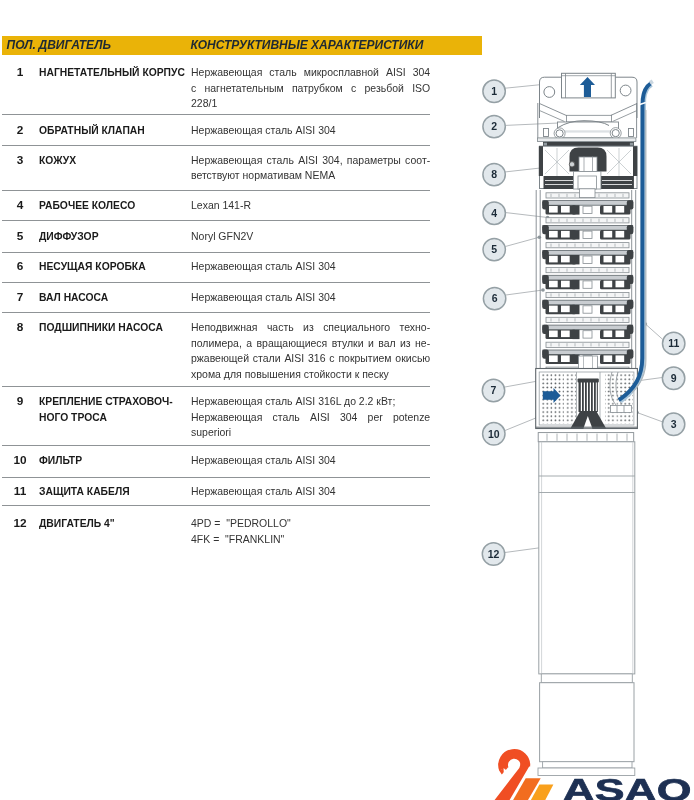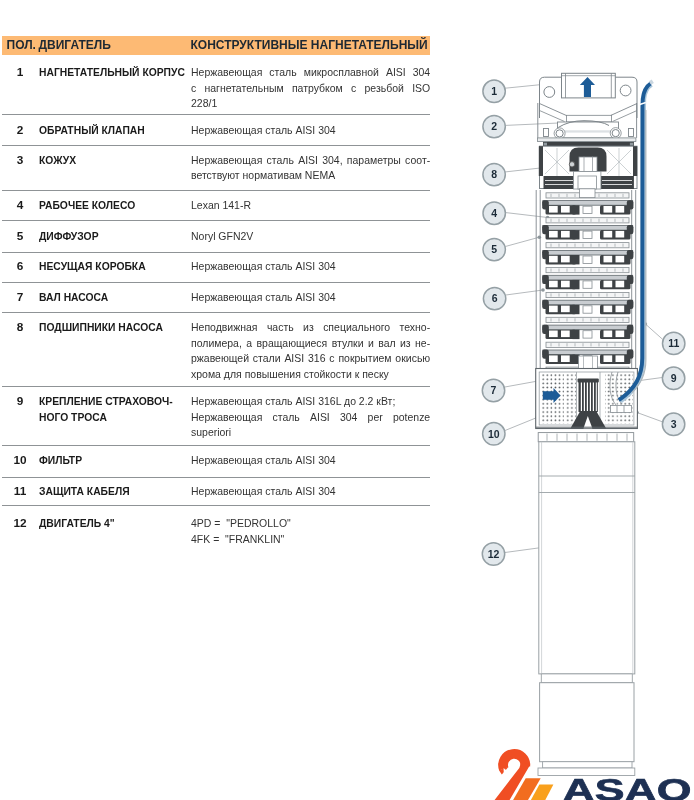--- a/index.html
+++ b/index.html
@@ -1,30 +1,30 @@
 <!DOCTYPE html>
 <html><head>
 <meta charset="utf-8">
 <style>
 html,body{margin:0;padding:0;}
 body{width:694px;height:800px;position:relative;background:#ffffff;font-family:"Liberation Sans",sans-serif;overflow:hidden;}
-.hdr{position:absolute;left:2px;top:36px;width:428px;height:19px;background:#fdba74;}
+.hdr{position:absolute;left:2px;top:36px;width:480px;height:19px;background:#eab308;font-style:italic;}
 .hdr span{position:absolute;top:0;line-height:19px;font-size:12px;font-weight:bold;color:#1e2933;}
 .sep{position:absolute;left:2px;width:428px;height:1px;background:#8f9396;}
 .num{position:absolute;left:8px;width:24px;text-align:center;font-size:11.8px;font-weight:bold;color:#1a1a1a;line-height:15.5px;}
 .lab{position:absolute;left:39px;width:168px;font-size:11.8px;font-weight:bold;color:#1a1a1a;line-height:15.5px;transform:scaleX(0.875);transform-origin:0 0;}
 .des{position:absolute;left:190.5px;width:260px;font-size:11.4px;color:#333;line-height:15.5px;transform:scaleX(0.92);transform-origin:0 0;}
 .j{text-align:justify;text-align-last:justify;}
 </style>
 </head>
 <body>
 <div class="hdr">
     <span style="left:4.5px;">ПОЛ.</span>
     <span style="left:36.5px;">ДВИГАТЕЛЬ</span>
-    <span style="left:188.5px;">КОНСТРУКТИВНЫЕ НАГНЕТАТЕЛЬНЫЙ</span>
+    <span style="left:188.5px;">КОНСТРУКТИВНЫЕ ХАРАКТЕРИСТИКИ</span>
   </div>
 
 <div class="num" style="top:65px;">1</div>
 <div class="lab" style="top:65px;">НАГНЕТАТЕЛЬНЫЙ КОРПУС</div>
 <div class="des" style="top:65px;">
     <div class="j">Нержавеющая сталь микросплавной AISI 304</div>
     <div class="j">с нагнетательным патрубком с резьбой ISO</div>
     <div>228/1</div>
   </div>
 <div class="sep" style="top:114px;"></div>

